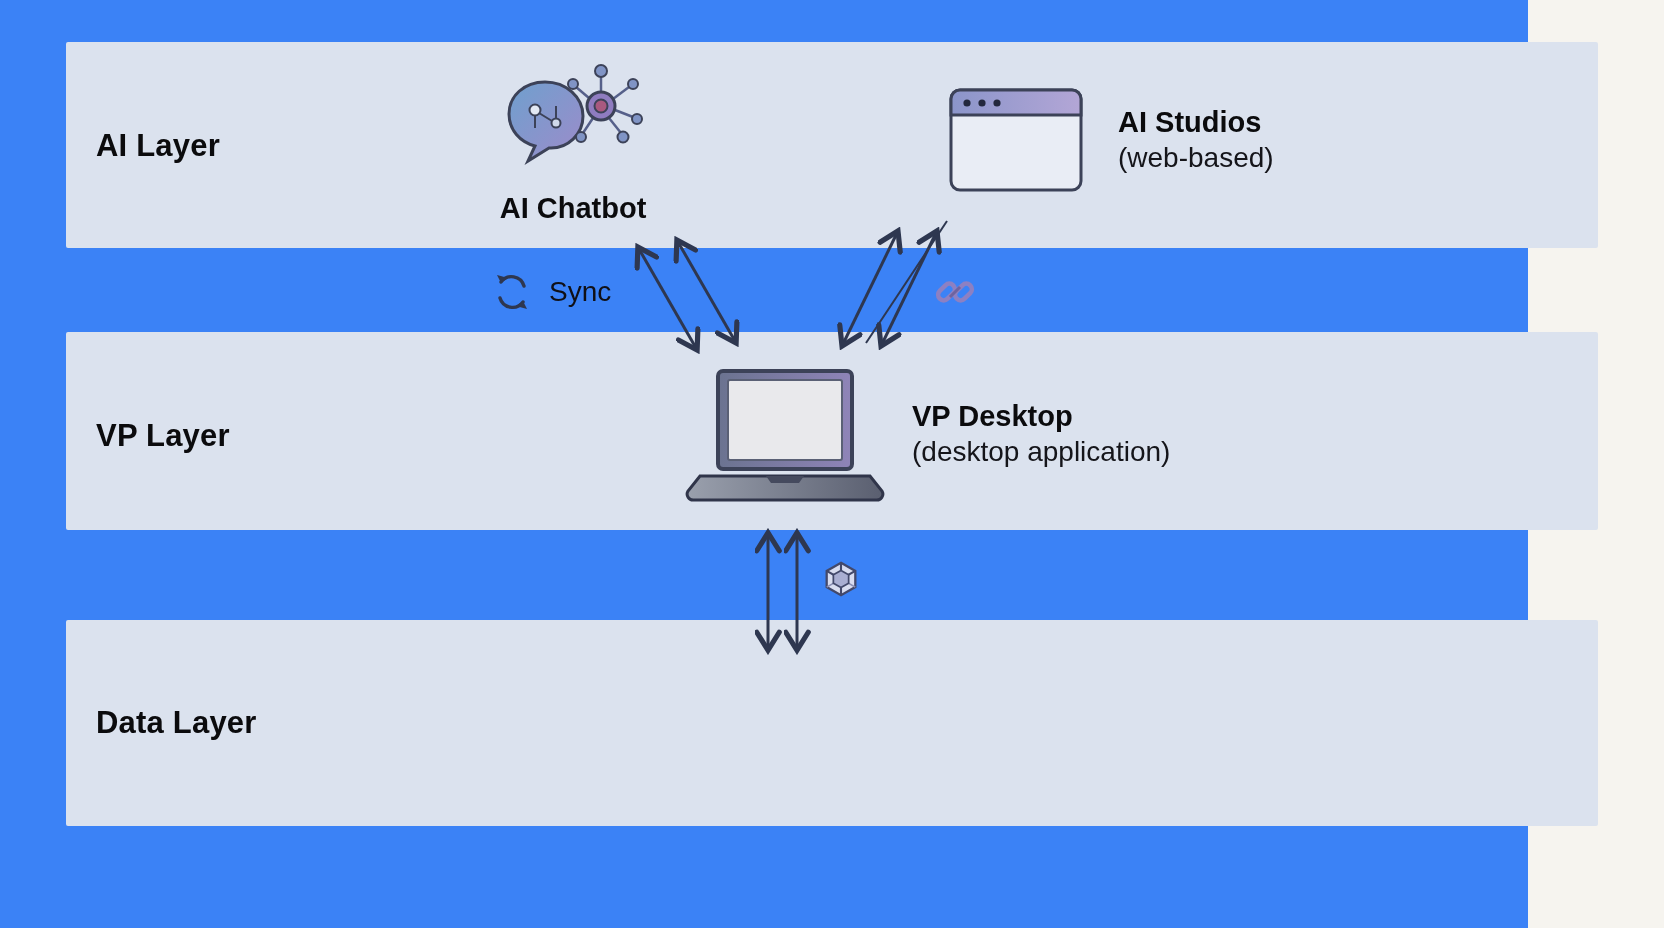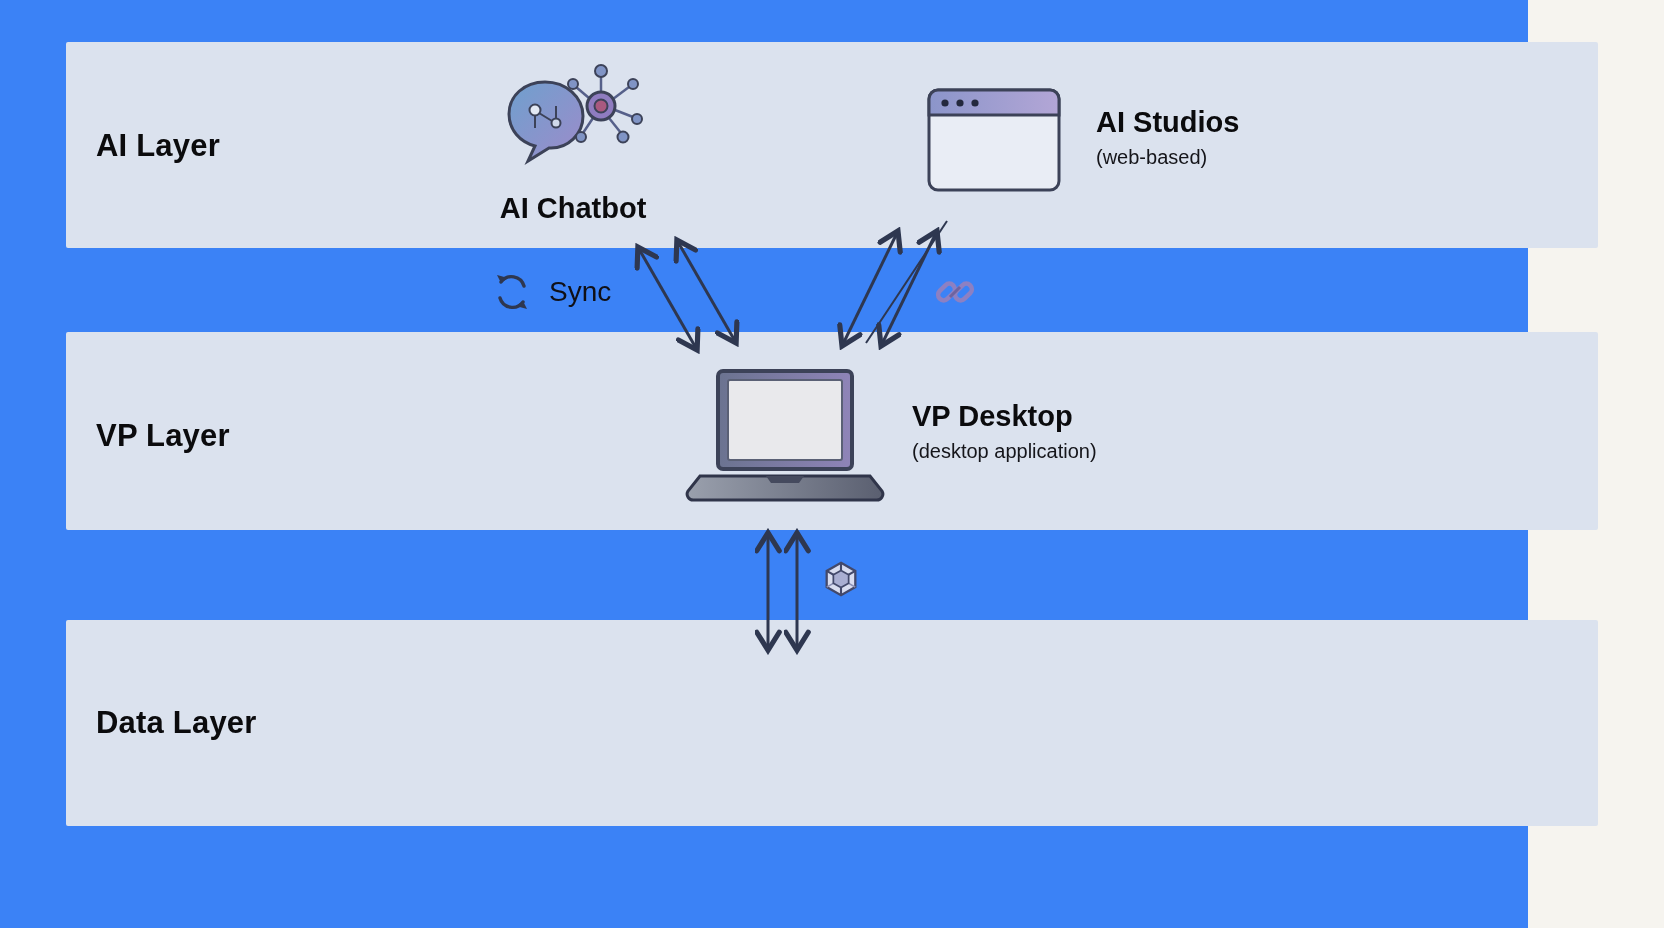--- a/index.html
+++ b/index.html
@@ -49,30 +49,30 @@
   .node { position: absolute; }
   .node-row { display: flex; align-items: flex-start; }
   .node-title {
     font-size: 29px;
     font-weight: 700;
     color: #0b0b0d;
     line-height: 37px;
     white-space: nowrap;
   }
   .node-subtitle {
-    font-size: 20px;
+    font-size: 28px;
     font-weight: 400;
     color: #15151a;
     line-height: 33px;
     white-space: nowrap;
   }
   .node-chatbot { left: 483px; top: 62px; width: 180px; text-align: center; }
   .node-chatbot .node-title { margin-top: 10px; }
 
-  .node-studios { left: 924px; top: 84px; }
+  .node-studios { left: 946px; top: 84px; }
   .node-studios .text { margin-left: 30px; padding-top: 20px; }
 
   .node-desktop { left: 678px; top: 366px; }
   .node-desktop .text { margin-left: 22px; padding-top: 32px; }
 
   .node-opendocs { left: 686px; top: 666px; }
   .node-opendocs .text { margin-left: 24px; padding-top: 24px; }
 
   .conn-label {
     position: absolute;

